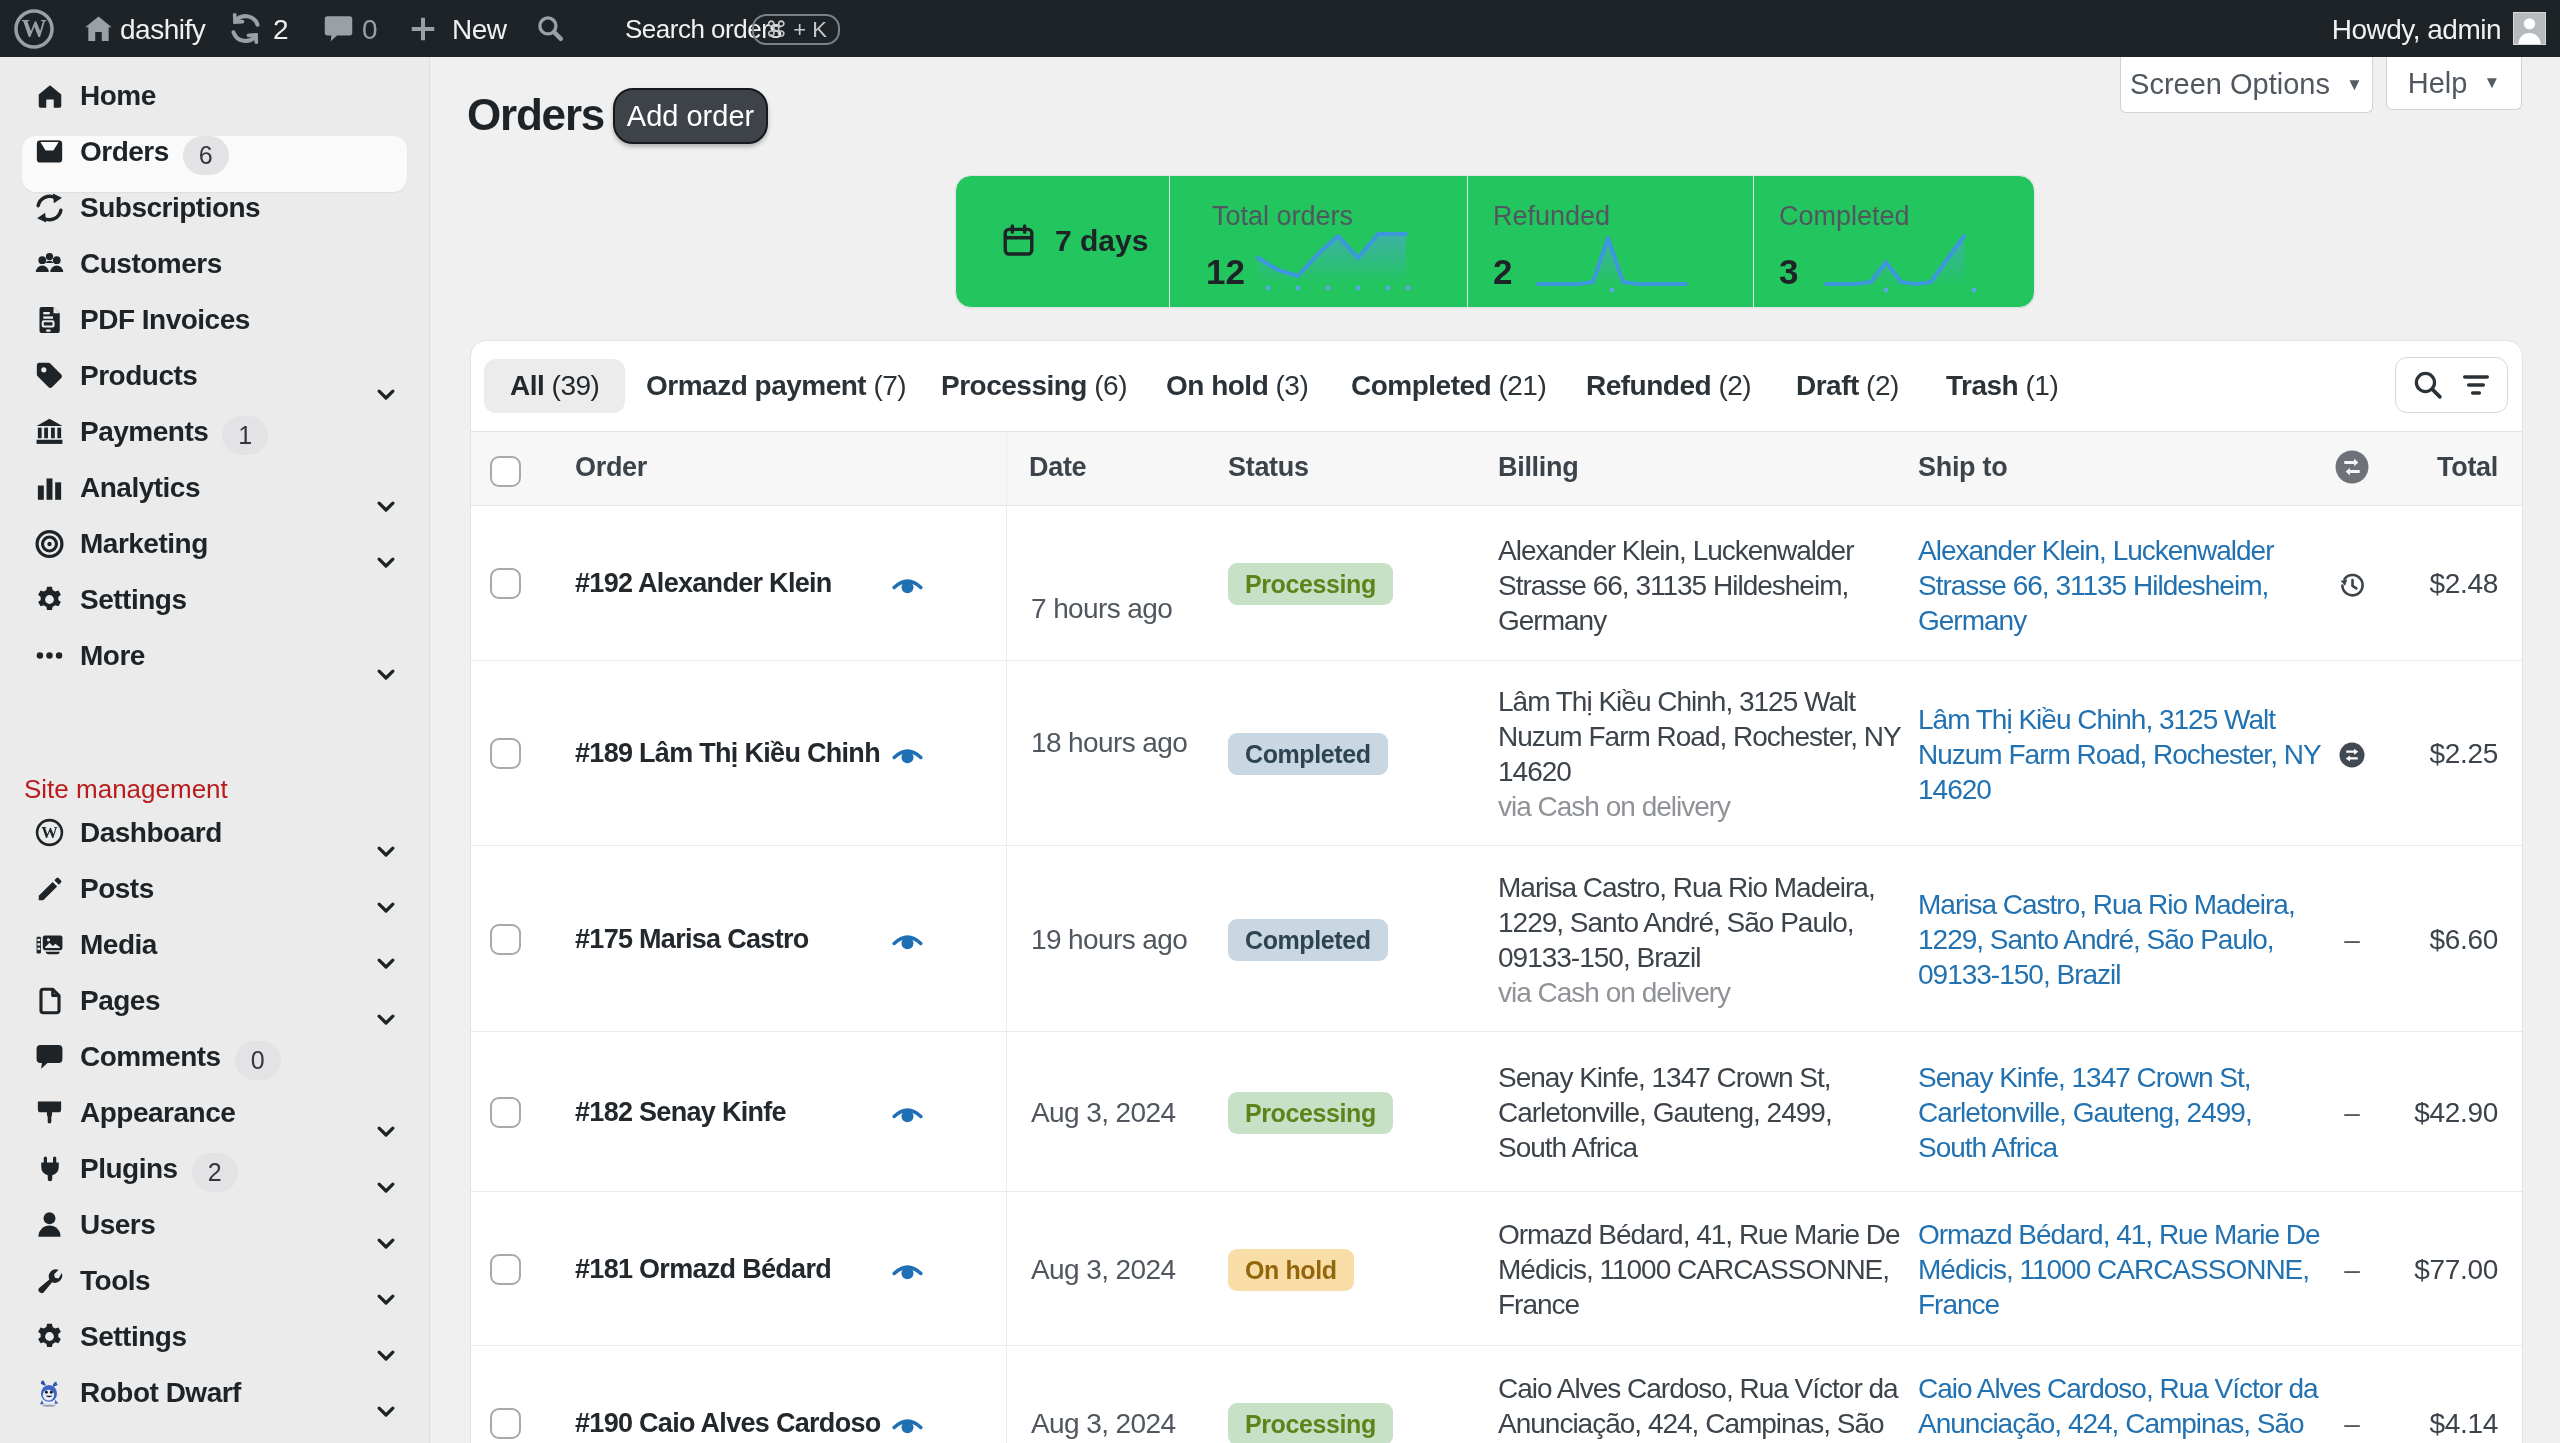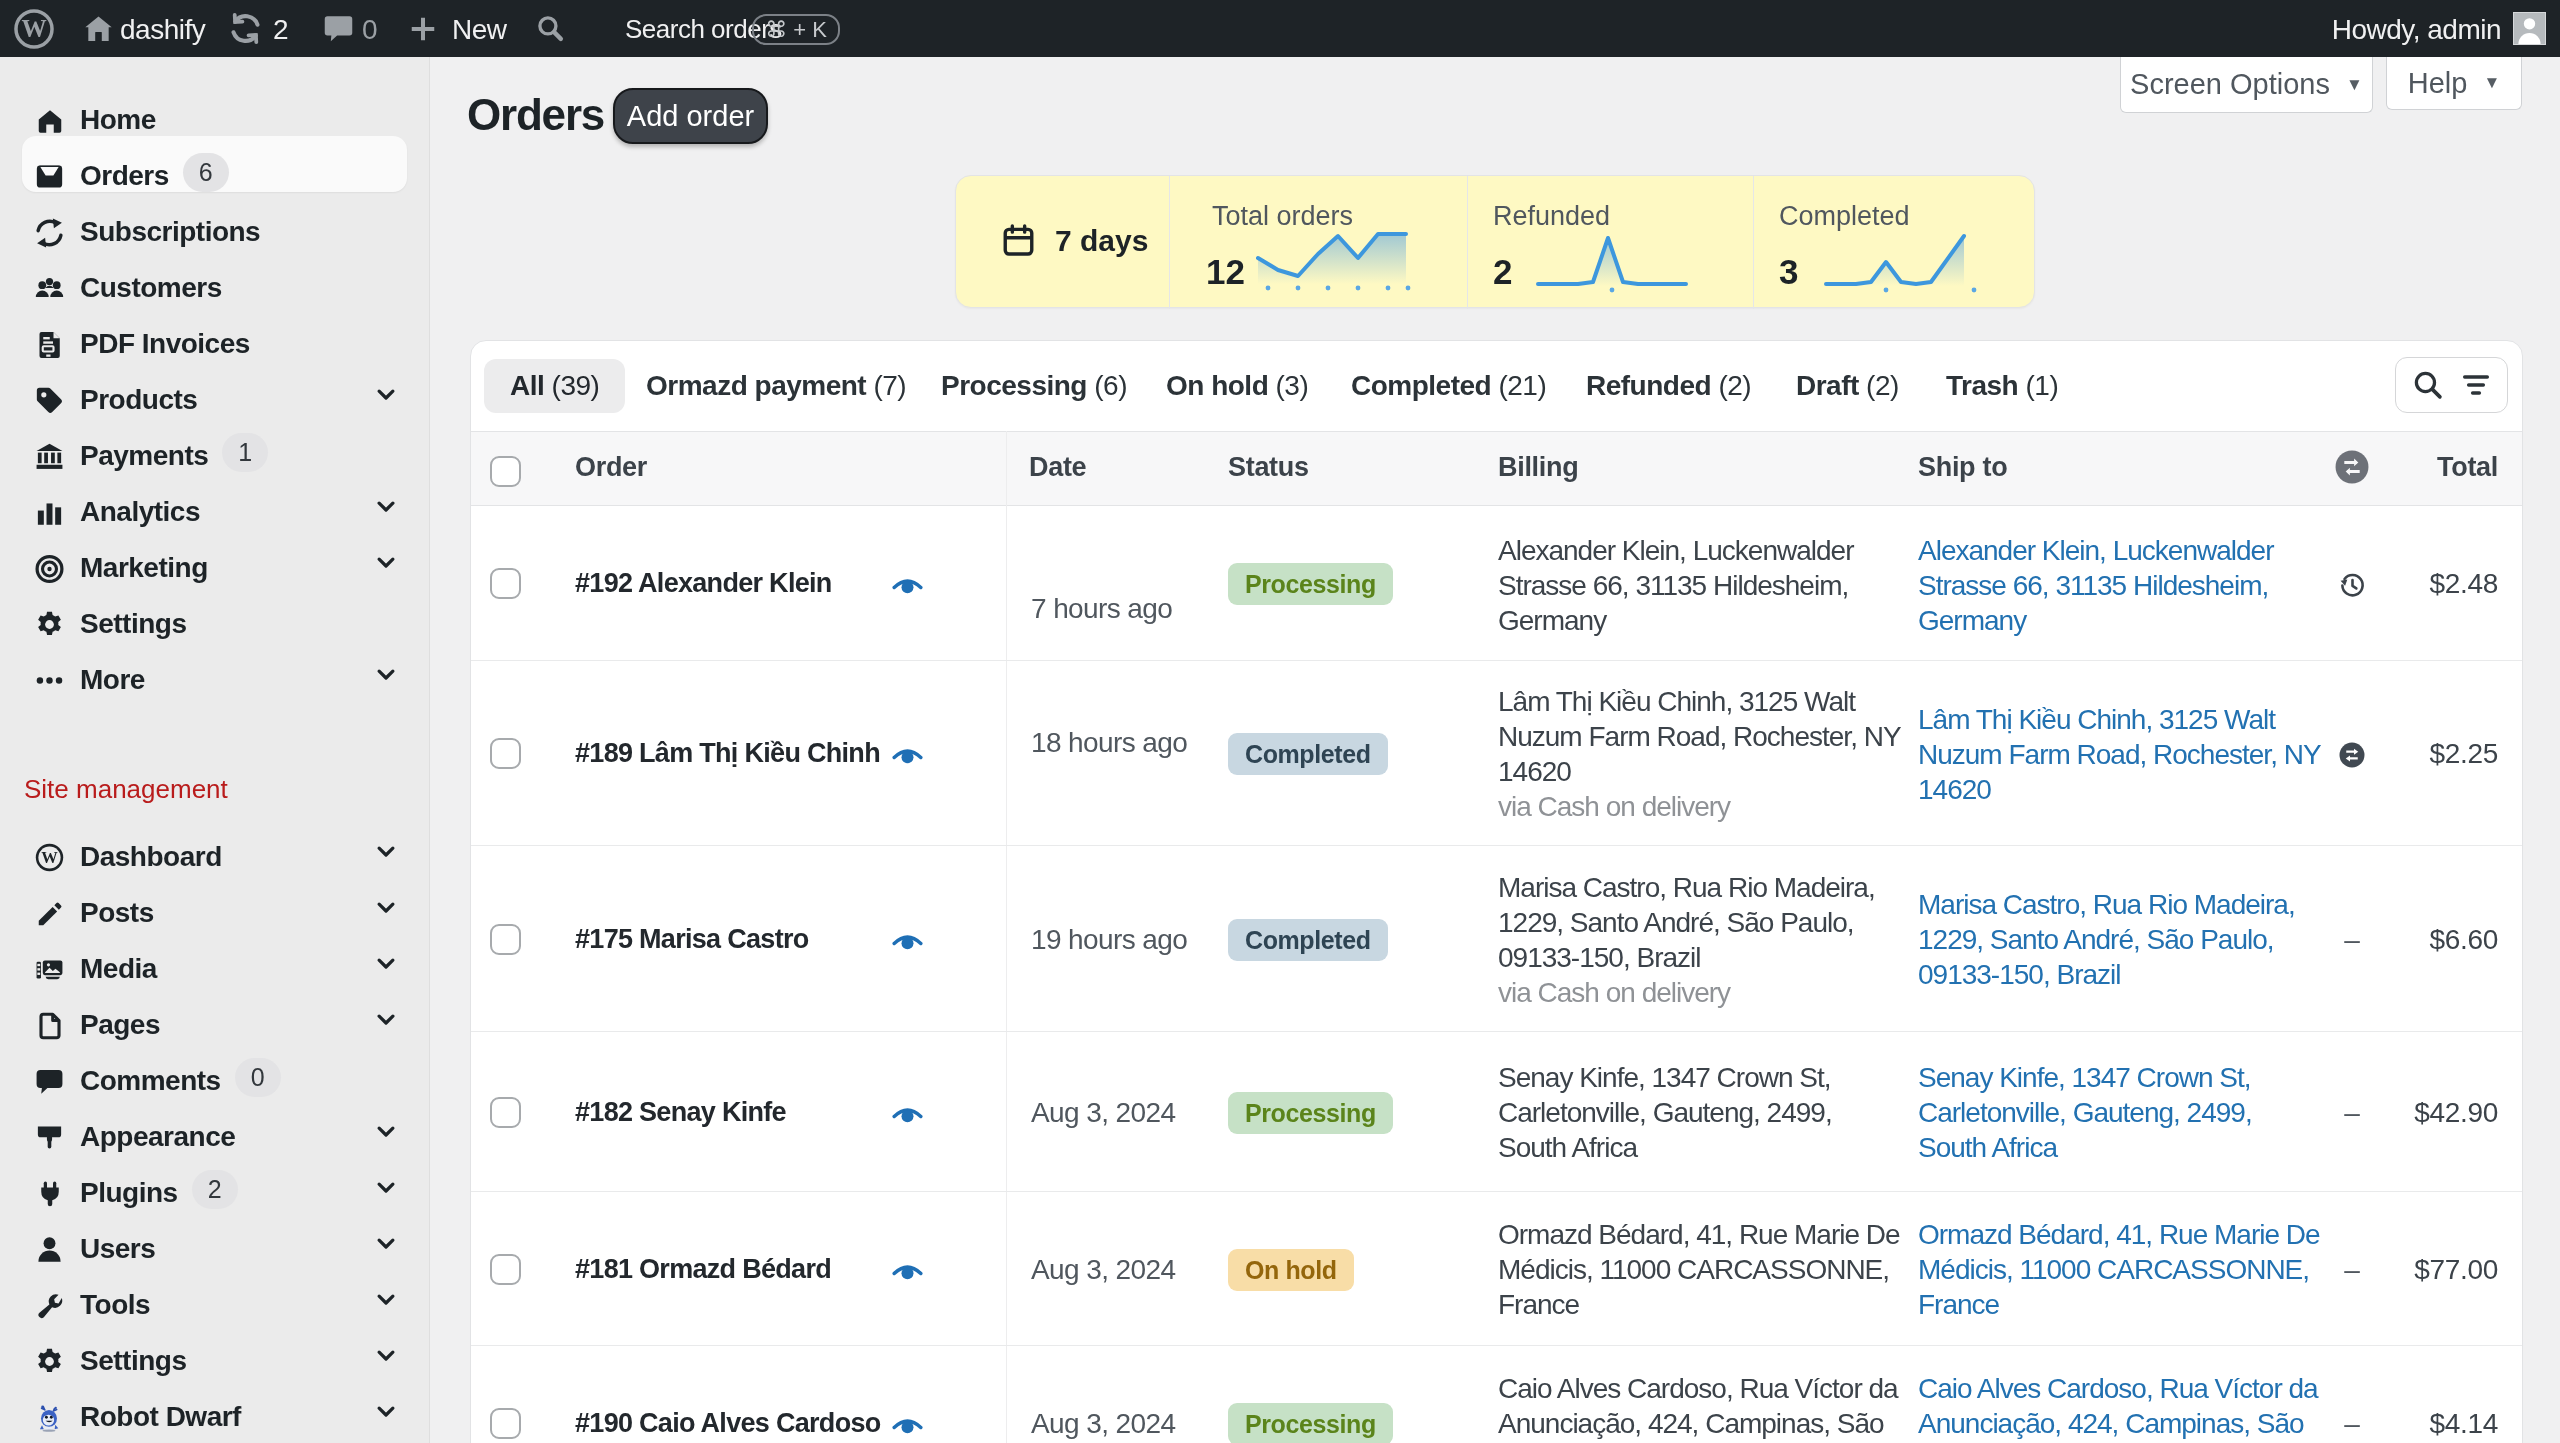--- a/index.html
+++ b/index.html
@@ -1,20 +1,20 @@
 <!DOCTYPE html>
 <html><head>
 <meta charset="utf-8">
 <style>
 * { margin:0; padding:0; box-sizing:border-box; }
 html,body { width:2560px; height:1443px; overflow:hidden; font-family:"Liberation Sans",sans-serif; background:#f0f0f1; }
 #adminbar { position:absolute; left:0; top:0; width:2560px; height:57px; background:#1e2327; display:flex; align-items:center; color:#f0f0f1; }
 #sidebar { position:absolute; left:0; top:57px; width:430px; bottom:0; background:#ebebeb; border-right:1px solid #dedede; }
 #main { position:absolute; left:431px; top:57px; right:0; bottom:0; background:#f0f0f1; }
-.menu-item { height:56px; display:flex; align-items:flex-end; padding-left:34px; padding-right:30px; position:relative; }
+.menu-item { height:56px; display:flex; align-items:flex-start; padding-left:34px; padding-right:30px; position:relative; }
 .menu-item .mi-ico { width:31px; height:31px; flex:0 0 31px; display:flex; align-items:center; justify-content:center; }
 .menu-item .mi-label { margin-left:15px; font-size:28px; font-weight:bold; color:#1d2327; letter-spacing:-0.5px; }
 .menu-item .mi-badge { margin-left:14px; background:#e3e3e5; border-radius:999px; font-size:25px; color:#32373c; padding:5px 16px; }
 .menu-item .mi-chev { position:absolute; right:28px; top:50%; margin-top:-9px; }
 .menu-item.sel { background:#fafafa; border-radius:14px; margin:0 22px; padding-left:12px; box-shadow:0 1px 2px rgba(0,0,0,.06); }
 .sm-label { padding:0 0 0 24px; font-size:26px; color:#b91c1c; }
 svg { display:block; }
 .tab { position:absolute; top:18px; height:54px; display:flex; align-items:center; font-size:28px; color:#2c3338; letter-spacing:-0.5px; }
 .tab b { font-weight:bold; }
 .cb { position:absolute; left:19px; width:31px; height:31px; background:#fff; border:2px solid #a7aaad; border-radius:9px; }
@@ -400,21 +400,21 @@
         </svg>
       </span>
   </div>
 </div>
 <div id="main">
   <div style="position:absolute; left:36px; top:33px; font-size:44px; font-weight:bold; color:#1d2327; letter-spacing:-1.2px;">Orders</div>
   <div style="position:absolute; left:182px; top:31px; width:155px; height:56px; background:#3e434a; border:2px solid #17191c; border-radius:20px; color:#fff; font-size:29px; display:flex; align-items:center; justify-content:center; box-shadow:0 3px 4px rgba(0,0,0,.25);">Add order</div>
   <div style="position:absolute; left:1689px; top:0; width:253px; height:56px; background:#fff; border:1px solid #d0d2d5; border-top:none; border-radius:0 0 6px 6px; display:flex; align-items:center; justify-content:center; font-size:29px; color:#50575e;">Screen Options&nbsp;&nbsp;<span style="font-size:17px; color:#565d64;">▼</span></div>
   <div style="position:absolute; left:1955px; top:0; width:136px; height:53px; background:#fff; border:1px solid #d0d2d5; border-top:none; border-radius:0 0 6px 6px; display:flex; align-items:center; justify-content:center; font-size:29px; color:#50575e;">Help&nbsp;&nbsp;<span style="font-size:17px; color:#565d64;">▼</span></div>
 
-  <div style="position:absolute; left:524px; top:118px; width:1080px; height:133px; background:#fef9c3; border:1px solid #e3e4e6; border-radius:16px; box-shadow:0 1px 2px rgba(0,0,0,.04);">
+  <div style="position:absolute; left:524px; top:118px; width:1080px; height:133px; background:#22c55e; border:1px solid #e3e4e6; border-radius:16px; box-shadow:0 1px 2px rgba(0,0,0,.04);">
     <div style="position:absolute; left:213px; top:0; width:1px; height:133px; background:#e5e6e8;"></div>
     <div style="position:absolute; left:511px; top:0; width:1px; height:133px; background:#e5e6e8;"></div>
     <div style="position:absolute; left:797px; top:0; width:1px; height:133px; background:#e5e6e8;"></div>
     <div style="position:absolute; left:44px; top:46px; display:flex; align-items:center;">
       <svg width="37" height="37" viewBox="0 0 24 24" fill="none" stroke="#1d2327" stroke-width="2.2" stroke-linecap="round">
           <rect x="3.4" y="4.8" width="17.2" height="16" rx="2.4"></rect>
           <path d="M8 2.6 v4 M16 2.6 v4 M3.8 10.2 h16.4"></path>
         </svg>
       <span style="margin-left:18px; font-size:30px; font-weight:bold; color:#1d2327;">7 days</span>
     </div>

